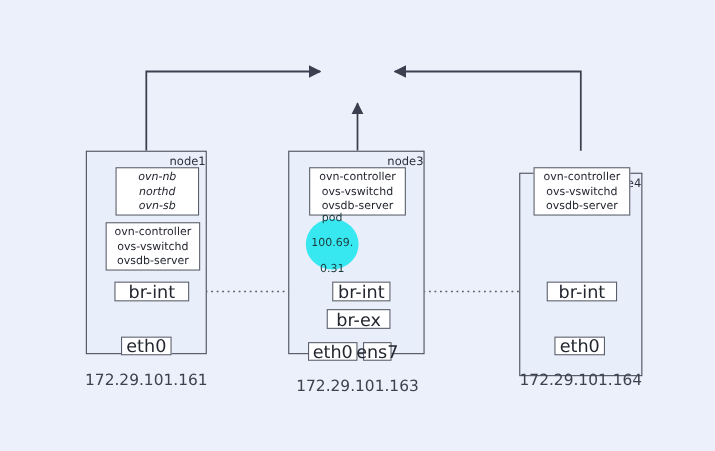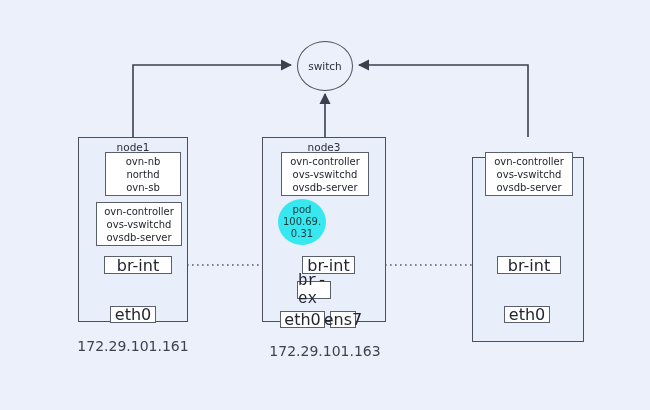--- a/index.html
+++ b/index.html
@@ -51,21 +51,21 @@
     position: absolute;
     border: 1.6px solid #4a4f5e;
     background: #e9eefb;
     box-sizing: border-box;
   }
   .node-title {
     position: absolute;
     top: 3px;
     left: 0;
     width: 100%;
-    text-align: center;
+    text-align: right;
     font-size: 10.5px;
     color: #2b2f3a;
   }
 
   
   .svc-box {
     position: absolute;
     border: 1.5px solid #5a5f6d;
     background: #ffffff;
     box-sizing: border-box;
@@ -99,20 +99,21 @@
     background: #38e8f0;
     display: flex;
     flex-direction: column;
     align-items: center;
     justify-content: center;
     font-size: 10px;
     color: #1b3a3d;
     line-height: 12px;
     text-align: center;
     box-sizing: border-box;
+    gap: 11px;
   }
   .pod-bubble span { display: block; }
 
   
   .ip-caption {
     position: absolute;
     font-size: 14px;
     color: #3d4250;
     text-align: center;
     white-space: nowrap;
@@ -139,28 +140,25 @@
     <path d="M 172 265 L 302 265" fill="none" stroke="#55596a" stroke-width="1.5" stroke-dasharray="1.6 3.4"></path>
     <path d="M 355 265 L 497 265" fill="none" stroke="#55596a" stroke-width="1.5" stroke-dasharray="1.6 3.4"></path>
 
     <path d="M 303 243 L 303 252 L 318 252 L 318 257" fill="none" stroke="#4a4f5e" stroke-width="1.6"></path>
 
     <path d="M 322 273 L 322 283" fill="none" stroke="#4a4f5e" stroke-width="1.6"></path>
 
     <path d="M 322 298 L 322 305 L 302 305 L 302 311 M 322 305 L 348 305 L 348 311" fill="none" stroke="#4a4f5e" stroke-width="1.6"></path>
   </svg>
 
-  <div class="switch-node">
-    <span>switch</span>
-  </div>
 
   <div class="node-box" style="left:78px; top:137px; width:110px; height:185px;">
     <div class="node-title">node1</div>
   </div>
-  <div class="svc-box" style="left:105px; top:152px; width:76px; height:44px;">
+  <div class="svc-box" style="left:105px; top:152px; width:76px; height:44px;font-style:italic;">
     <span>ovn-nb</span>
     <span>northd</span>
     <span>ovn-sb</span>
   </div>
   <div class="svc-box" style="left:96px; top:202px; width:86px; height:44px;">
     <span>ovn-controller</span>
     <span>ovs-vswitchd</span>
     <span>ovsdb-server</span>
   </div>
   <div class="leaf-box" style="left:104px; top:256px; width:68px; height:18px;">
@@ -180,21 +178,21 @@
     <span>ovsdb-server</span>
   </div>
   <div class="pod-bubble" style="left:278px; top:199px; width:48px; height:46px;">
     <span>pod</span>
     <span>100.69.</span>
     <span>0.31</span>
   </div>
   <div class="leaf-box" style="left:302px; top:256px; width:53px; height:18px;">
     <span>br-int</span>
   </div>
-  <div class="leaf-box" style="left:297px; top:281px; width:34px; height:18px;font-family:Liberation Mono, monospace;">
+  <div class="leaf-box" style="left:297px; top:281px; width:58px; height:18px;">
     <span>br-ex</span>
   </div>
   <div class="leaf-box" style="left:280px; top:311px; width:45px; height:17px;">
     <span>eth0</span>
   </div>
   <div class="leaf-box" style="left:330px; top:311px; width:26px; height:17px;">
     <span>ens7</span>
   </div>
   <div class="ip-caption" style="left:265px; top:343px; width:120px;">172.29.101.163</div>
 
@@ -205,14 +203,15 @@
     <span>ovn-controller</span>
     <span>ovs-vswitchd</span>
     <span>ovsdb-server</span>
   </div>
   <div class="leaf-box" style="left:497px; top:256px; width:64px; height:18px;">
     <span>br-int</span>
   </div>
   <div class="leaf-box" style="left:504px; top:306px; width:46px; height:17px;">
     <span>eth0</span>
   </div>
+  <div class="ip-caption" style="left:468px; top:338px; width:120px;">172.29.101.164</div>
 
 </div>
 
 </body></html>

